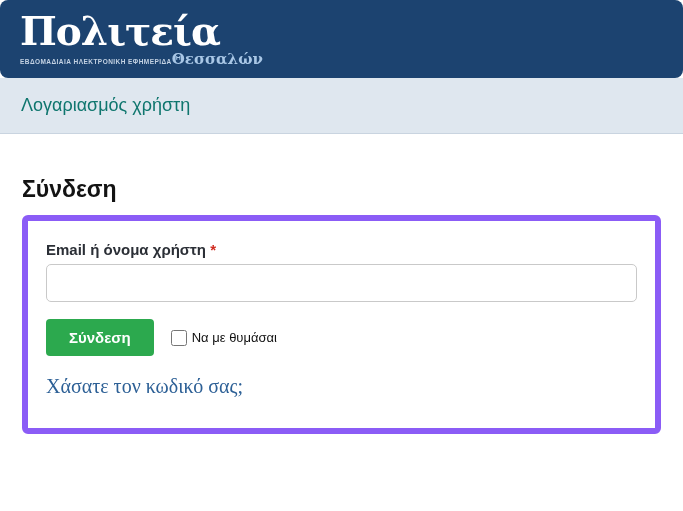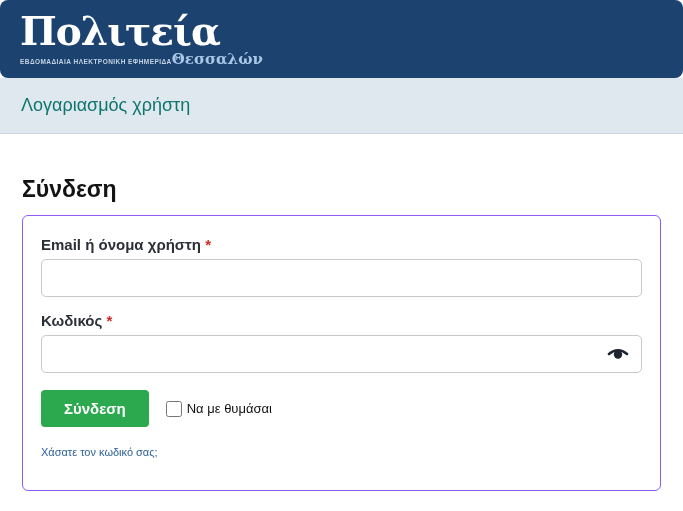--- a/index.html
+++ b/index.html
@@ -75,21 +75,21 @@
     padding: 0 22px;
   }
   .page-heading {
     margin-top: 42px;
     margin-bottom: 12px;
     font-size: 23px;
     font-weight: bold;
     color: #131313;
   }
   .login-card {
-    border: 1px solid #8b5cf6;
+    border: 6px solid #8b5cf6;
     border-radius: 6px;
     padding: 20px 18px 30px 18px;
     background: #ffffff;
   }
   .field-label {
     display: block;
     font-size: 15px;
     font-weight: 600;
     color: #2b2f36;
     margin-bottom: 6px;
@@ -155,24 +155,25 @@
     accent-color: #1c4370;
     cursor: pointer;
   }
   .remember-label {
     font-size: 13px;
     color: #111111;
   }
   .forgot-link {
     display: inline-block;
     margin-top: 19px;
-    font-size: 11px;
+    font-size: 20px;
     color: #2d6096;
     text-decoration: none;
     cursor: pointer;
+    font-family: Liberation Serif, serif;
   }
 </style>
 </head>
 <body>
 
 <header class="site-header">
   <a class="logo">
     <span class="logo-title">Πολιτεία</span>
     <span class="logo-bottom-row">
       <span class="logo-subtitle">ΕΒΔΟΜΑΔΙΑΙΑ ΗΛΕΚΤΡΟΝΙΚΗ ΕΦΗΜΕΡΙΔΑ</span>
@@ -191,37 +192,20 @@
   <div class="login-card">
 
     <div class="form-item">
       <label class="field-label">
         <span>Email ή όνομα χρήστη</span>
         <span class="required-marker">*</span>
       </label>
       <input type="text" class="text-input" value="" style="">
     </div>
 
-    <div class="form-item">
-      <label class="field-label">
-        <span>Κωδικός</span>
-        <span class="required-marker">*</span>
-      </label>
-      <div class="password-wrapper">
-        <input type="password" class="text-input" value="" style="">
-        <button type="button" class="eye-toggle">
-          <span style="display:flex;">
-            <svg width="24" height="18" viewBox="0 0 24 18" fill="none" xmlns="http://www.w3.org/2000/svg">
-              <path d="M3 9 Q12 1.5 21 9" stroke="#1c2430" stroke-width="2.6" stroke-linecap="round" fill="none"></path>
-              <circle cx="12" cy="9.5" r="4.2" fill="#1c2430"></circle>
-            </svg>
-          </span>
-        </button>
-      </div>
-    </div>
 
     <div class="actions-row">
       <button type="submit" class="submit-button">Σύνδεση</button>
       <label class="remember-wrap">
         <input type="checkbox" class="remember-checkbox" style="">
         <span class="remember-label">Να με θυμάσαι</span>
       </label>
     </div>
 
     <a class="forgot-link">Χάσατε τον κωδικό σας;</a>

